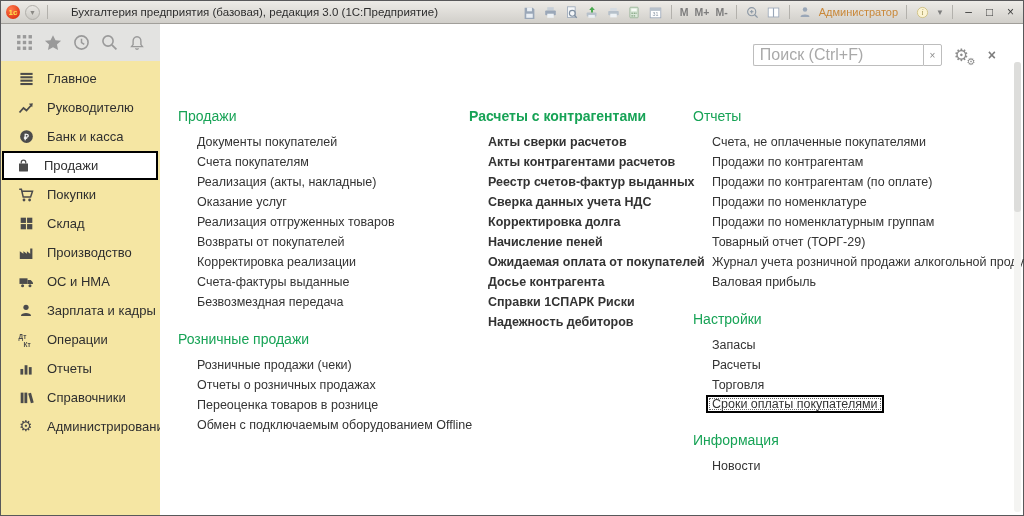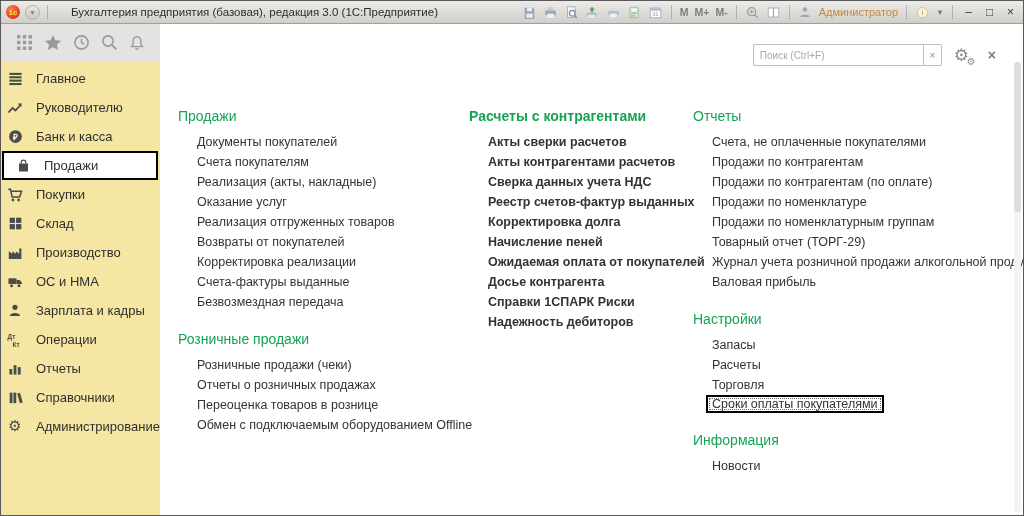--- a/index.html
+++ b/index.html
@@ -16,29 +16,29 @@
   .mem{font-size:10.5px;color:#7d7d7d;font-weight:bold;cursor:pointer;}
   .user-name{font-size:11px;color:#c9883a;cursor:pointer;}
   .chev{font-size:8px;color:#7d7d7d;cursor:pointer;}
   .win-btn{font-size:12px;color:#3c3c3c;width:15px;text-align:center;cursor:pointer;line-height:15px;}
   
   .app{flex:1;display:flex;min-height:0;}
   .sidebar{flex:0 0 159px;width:159px;display:flex;flex-direction:column;background:#f5e6a3;}
   .sidebar-toolbar{flex:0 0 37px;height:37px;background:#e3e3e1;display:flex;align-items:center;justify-content:space-between;padding:0 15px;}
   .sb-ico{color:#9a9a9a;display:flex;align-items:center;cursor:pointer;}
   .nav{padding-top:3px;}
-  .nav-item{height:29px;display:flex;align-items:center;gap:12px;padding-left:5px;font-size:13px;color:#2f2f2f;cursor:pointer;box-sizing:border-box;}
+  .nav-item{height:29px;display:flex;align-items:center;gap:12px;padding-left:16px;font-size:13px;color:#2f2f2f;cursor:pointer;box-sizing:border-box;}
   .nav-item.selected{background:#fff;border:2px solid #000;margin:0 2px 0 1px;padding-left:10px;}
   .nav-icon{width:18px;flex:0 0 18px;display:flex;justify-content:center;align-items:center;color:#4b4b4b;}
   .gear-glyph{font-size:15px;line-height:15px;font-family:"DejaVu Sans",sans-serif;}
   
   .content{flex:1;position:relative;background:#fff;min-width:0;}
   .search-row{position:absolute;top:20px;right:27px;display:flex;align-items:center;gap:12px;}
   .search-box{display:flex;align-items:stretch;}
-  .search-input{box-sizing:border-box;width:170px;height:22px;border:1px solid #bdbdbd;border-right:none;border-radius:2px 0 0 2px;font-size:10px;padding:0 6px;color:#444;outline:none;font-family:"Liberation Sans",sans-serif;}
+  .search-input{box-sizing:border-box;width:170px;height:22px;border:1px solid #bdbdbd;border-right:none;border-radius:2px 0 0 2px;font-size:16px;padding:0 6px;color:#444;outline:none;font-family:"Liberation Sans",sans-serif;}
   .search-input::placeholder{color:#a9a9a9;}
   .search-clear{box-sizing:border-box;width:19px;height:22px;border:1px solid #bdbdbd;border-radius:0 2px 2px 0;display:flex;align-items:center;justify-content:center;font-size:10px;color:#8a8a8a;background:#fff;cursor:pointer;}
   .gear-btn{position:relative;color:#8d8d8d;cursor:pointer;width:22px;font-family:"DejaVu Sans",sans-serif;}
   .gear-big{font-size:17px;}
   .gear-small{font-size:10px;position:absolute;bottom:-2px;right:0;}
   .content-close{color:#7d7d7d;font-size:14px;font-weight:bold;cursor:pointer;}
   .col{position:absolute;top:84px;}
   .col-1{left:18px;width:278px;}
   .col-2{left:309px;width:240px;font-weight:bold;}
   .col-3{left:533px;width:330px;}
@@ -360,22 +360,22 @@
               <div class="cmd-link">Отчеты о розничных продажах</div>
               <div class="cmd-link">Переоценка товаров в рознице</div>
               <div class="cmd-link">Обмен с подключаемым оборудованием Offline</div>
             </div>
           </div>
           <div class="col col-2">
             <div class="section">
               <div class="section-title">Расчеты с контрагентами</div>
               <div class="cmd-link">Акты сверки расчетов</div>
               <div class="cmd-link">Акты контрагентами расчетов</div>
+              <div class="cmd-link">Реестр счетов-фактур выданных</div>
               <div class="cmd-link">Сверка данных учета НДС</div>
-              <div class="cmd-link">Реестр счетов-фактур выданных</div>
               <div class="cmd-link">Корректировка долга</div>
               <div class="cmd-link">Начисление пеней</div>
               <div class="cmd-link">Ожидаемая оплата от покупателей</div>
               <div class="cmd-link">Досье контрагента</div>
               <div class="cmd-link">Справки 1СПАРК Риски</div>
               <div class="cmd-link">Надежность дебиторов</div>
             </div>
           </div>
           <div class="col col-3">
             <div class="section">

